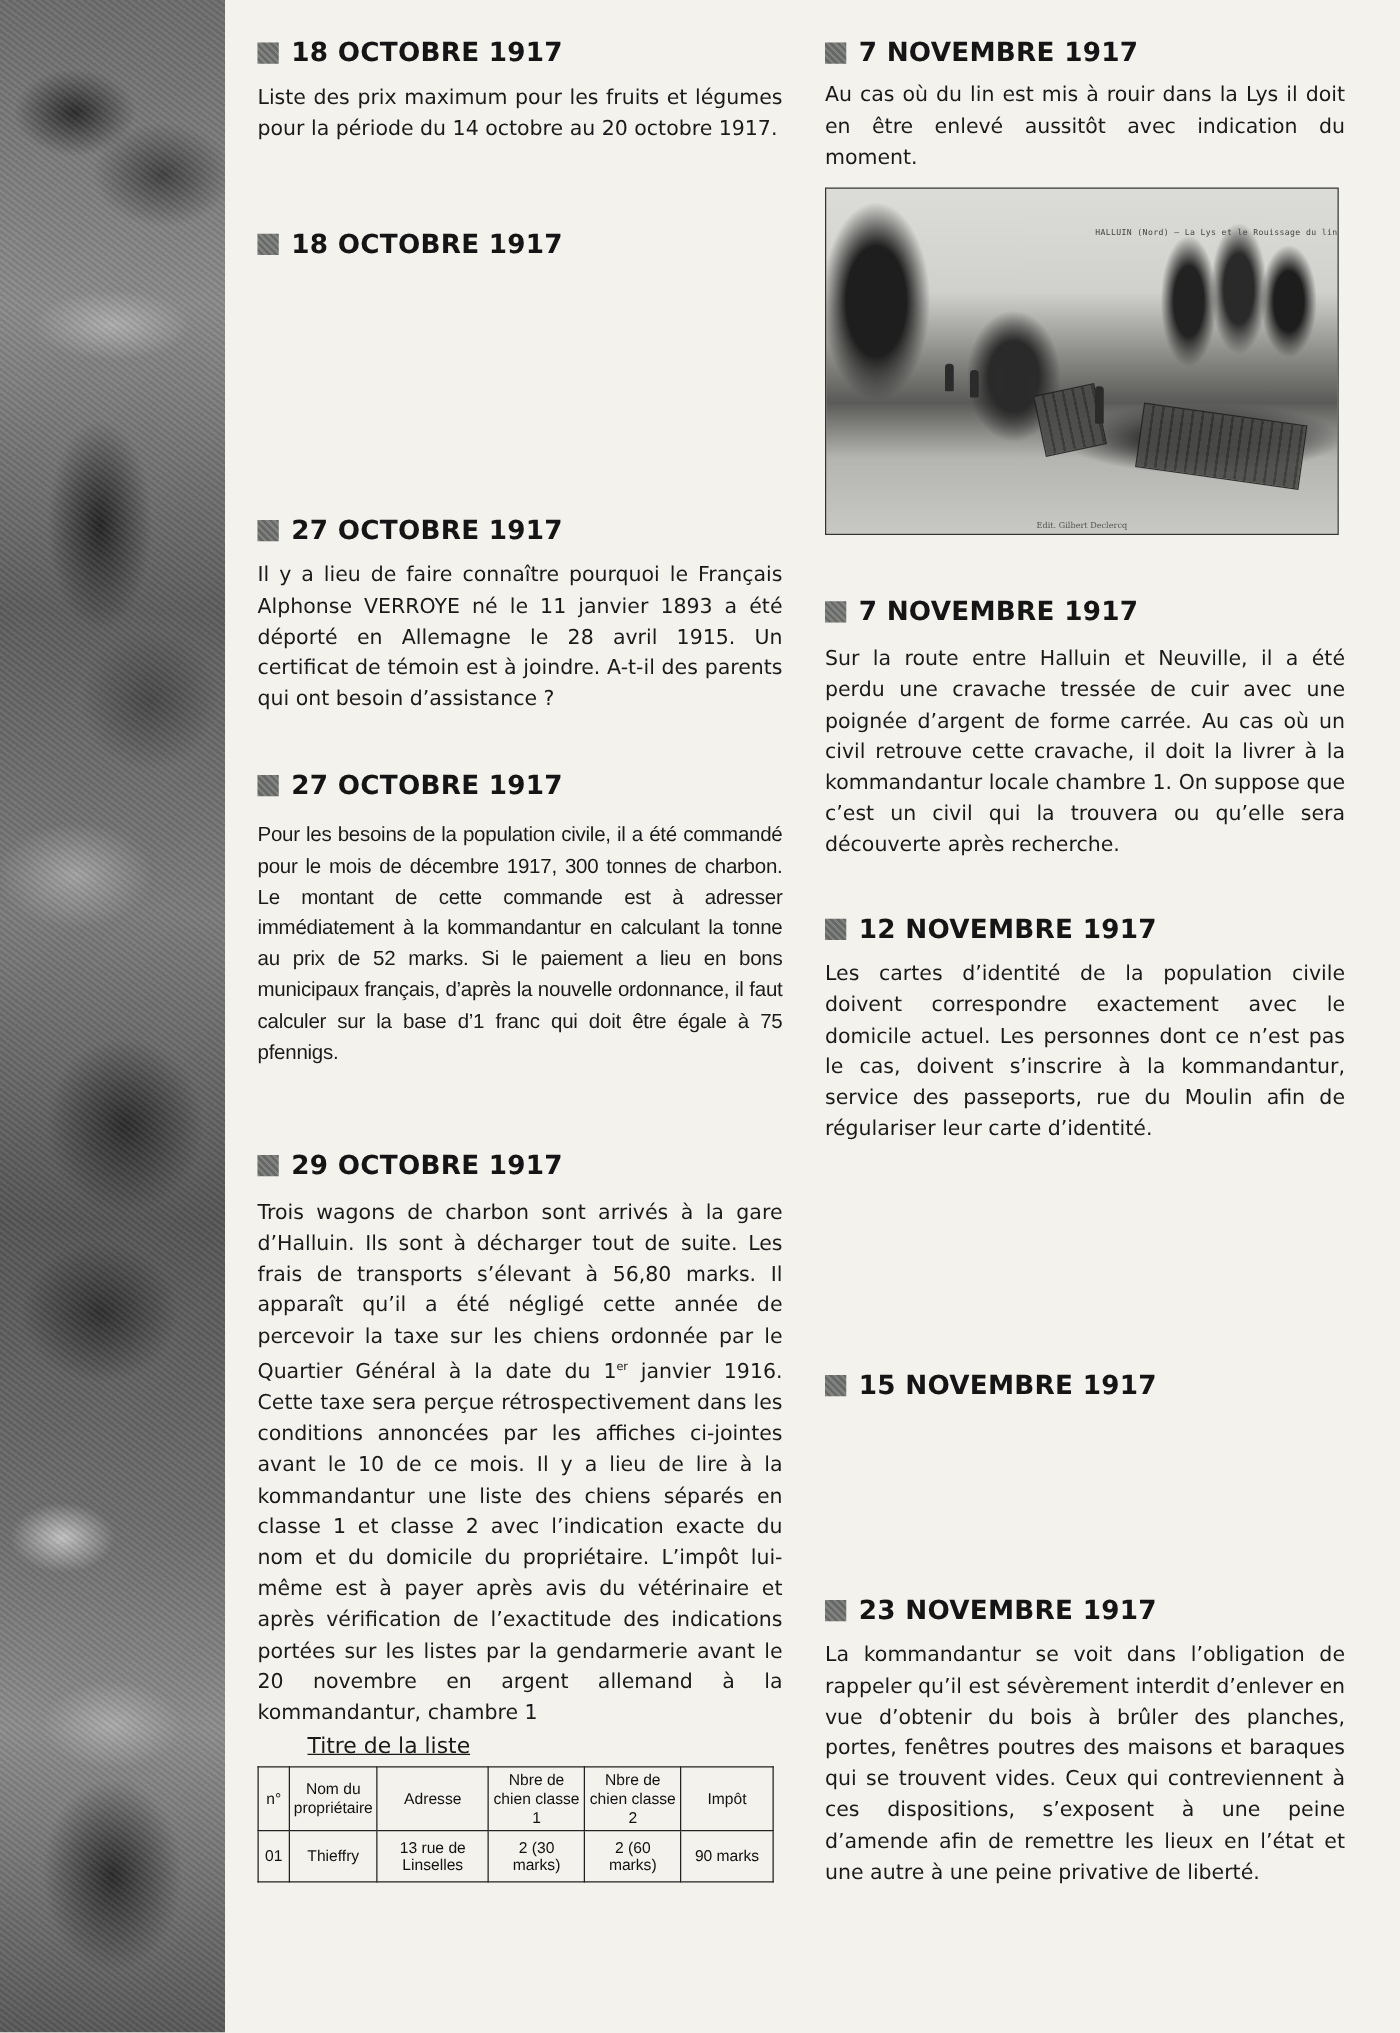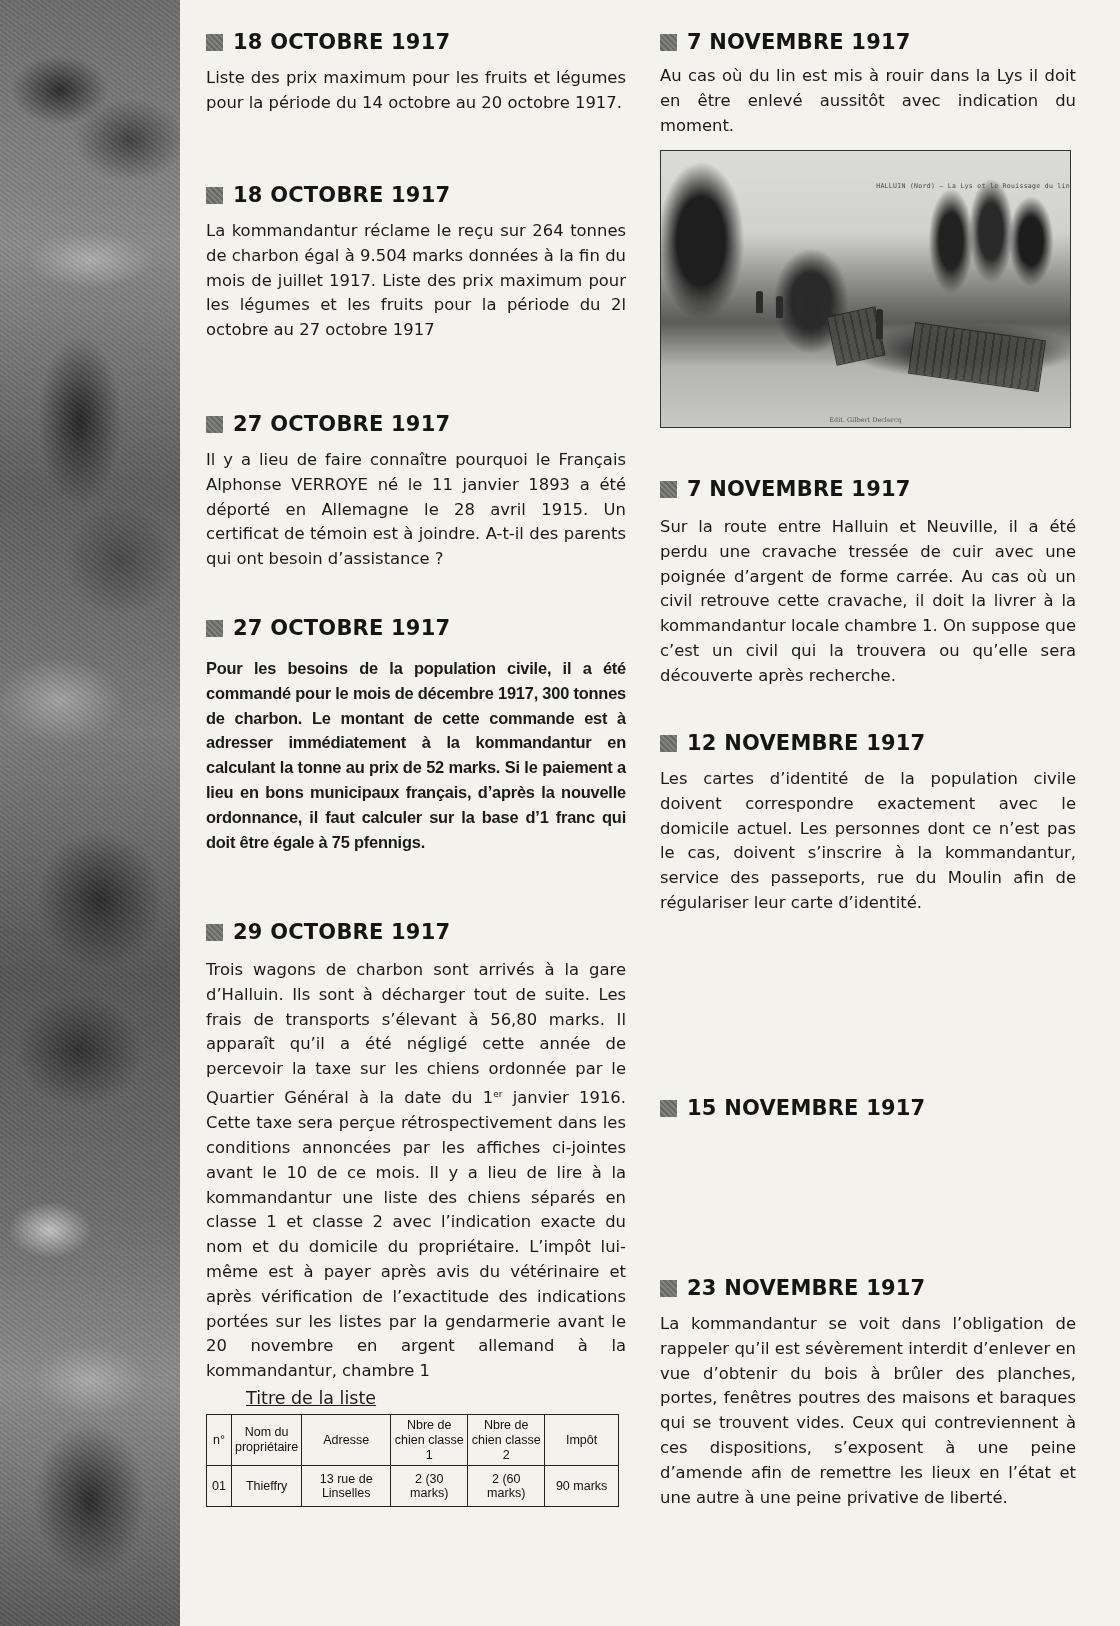--- a/index.html
+++ b/index.html
@@ -46,21 +46,21 @@
     width:17px; height:17px; background:#6f716e; display:inline-block; flex:none;
     background-image:repeating-linear-gradient(45deg, rgba(255,255,255,.12) 0 2px, rgba(0,0,0,.08) 2px 4px);
   }
   .entry-body {
     margin-top:10px;
     font-family:"DejaVu Sans", sans-serif;
     font-size:16.4px; line-height:24.8px; color:#1a1a1a;
     text-align:justify; hyphens:manual;
   }
   .entry-body p { margin:0 0 8px 0; }
-  .condensed { font-family:"Liberation Sans Narrow","Liberation Sans", sans-serif; letter-spacing:-0.2px;font-weight:bold; }
+  .condensed { font-family:"Liberation Sans Narrow","Liberation Sans", sans-serif; letter-spacing:-0.2px; }
 
   .list-title {
     font-family:"DejaVu Sans", sans-serif; font-size:17.5px; text-decoration:underline;
     margin-top:4px; color:#1a1a1a;margin-left:40px;
   }
   table.dog-table {
     margin-top:6px; border-collapse:collapse; width:413px;
     font-family:"Liberation Sans", sans-serif; font-size:12.5px; color:#111;
   }
   .dog-table th, .dog-table td {
@@ -109,21 +109,20 @@
       <span>18 OCTOBRE 1917</span>
     </div>
     <div class="entry-body">Liste des prix maximum pour les fruits et légumes pour la période du 14 octobre au 20 octobre 1917.</div>
   </div>
 
   <div class="entry" style="top:181px">
     <div class="entry-head">
       <span class="bullet"></span>
       <span>18 OCTOBRE 1917</span>
     </div>
-    <div class="entry-body">La kommandantur réclame le reçu sur 264 tonnes de charbon égal à 9.504 marks données à la fin du mois de juillet 1917. Liste des prix maximum pour les légumes et les fruits pour la période du 2l octobre au 27 octobre 1917</div>
   </div>
 
   <div class="entry" style="top:410px">
     <div class="entry-head">
       <span class="bullet"></span>
       <span>27 OCTOBRE 1917</span>
     </div>
     <div class="entry-body">Il y a lieu de faire connaître pourquoi le Français Alphonse VERROYE né le 11 janvier 1893 a été déporté en Allemagne le 28 avril 1915. Un certificat de témoin est à joindre. A-t-il des parents qui ont besoin d’assistance ?</div>
   </div>
 

